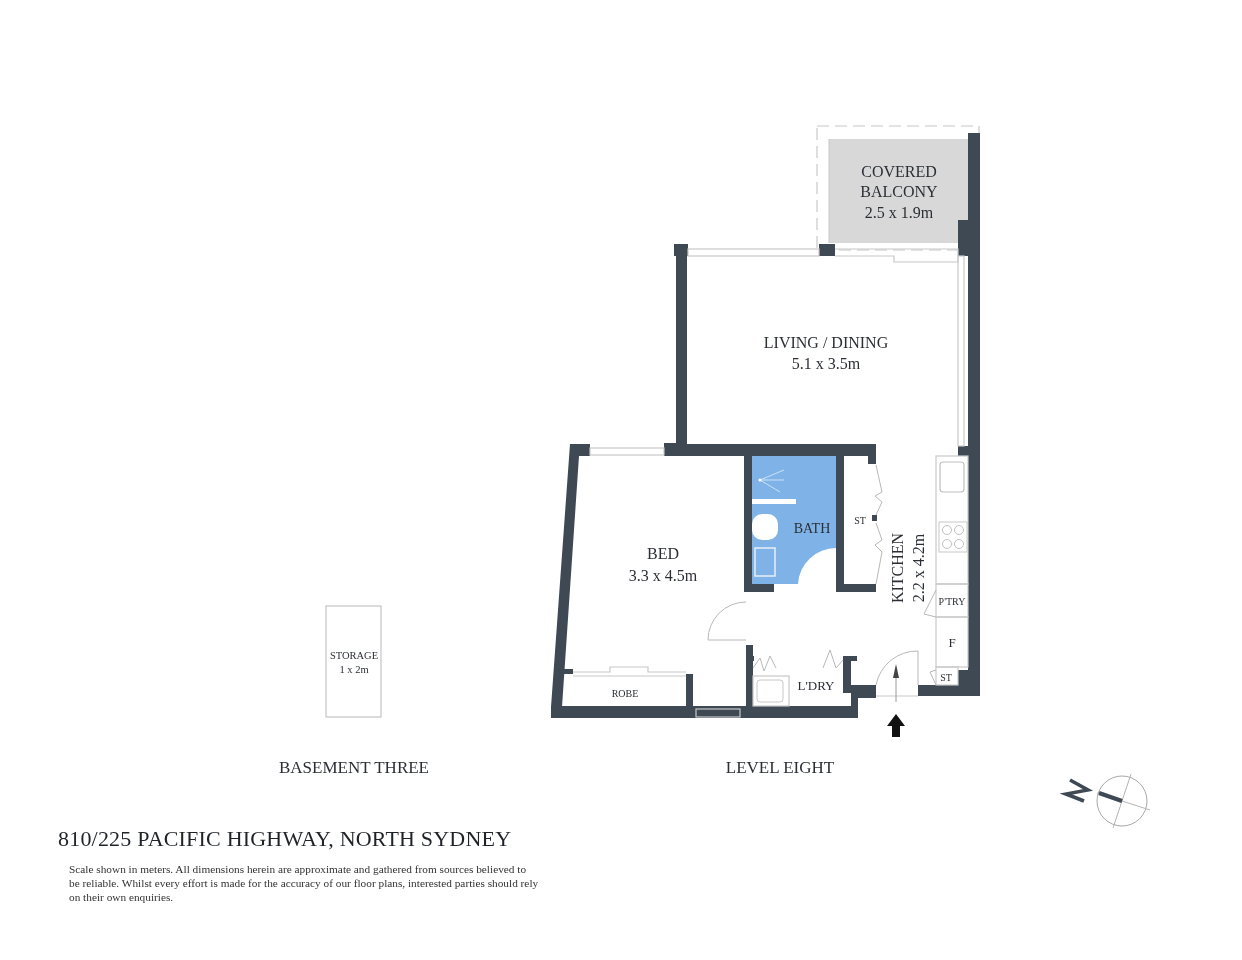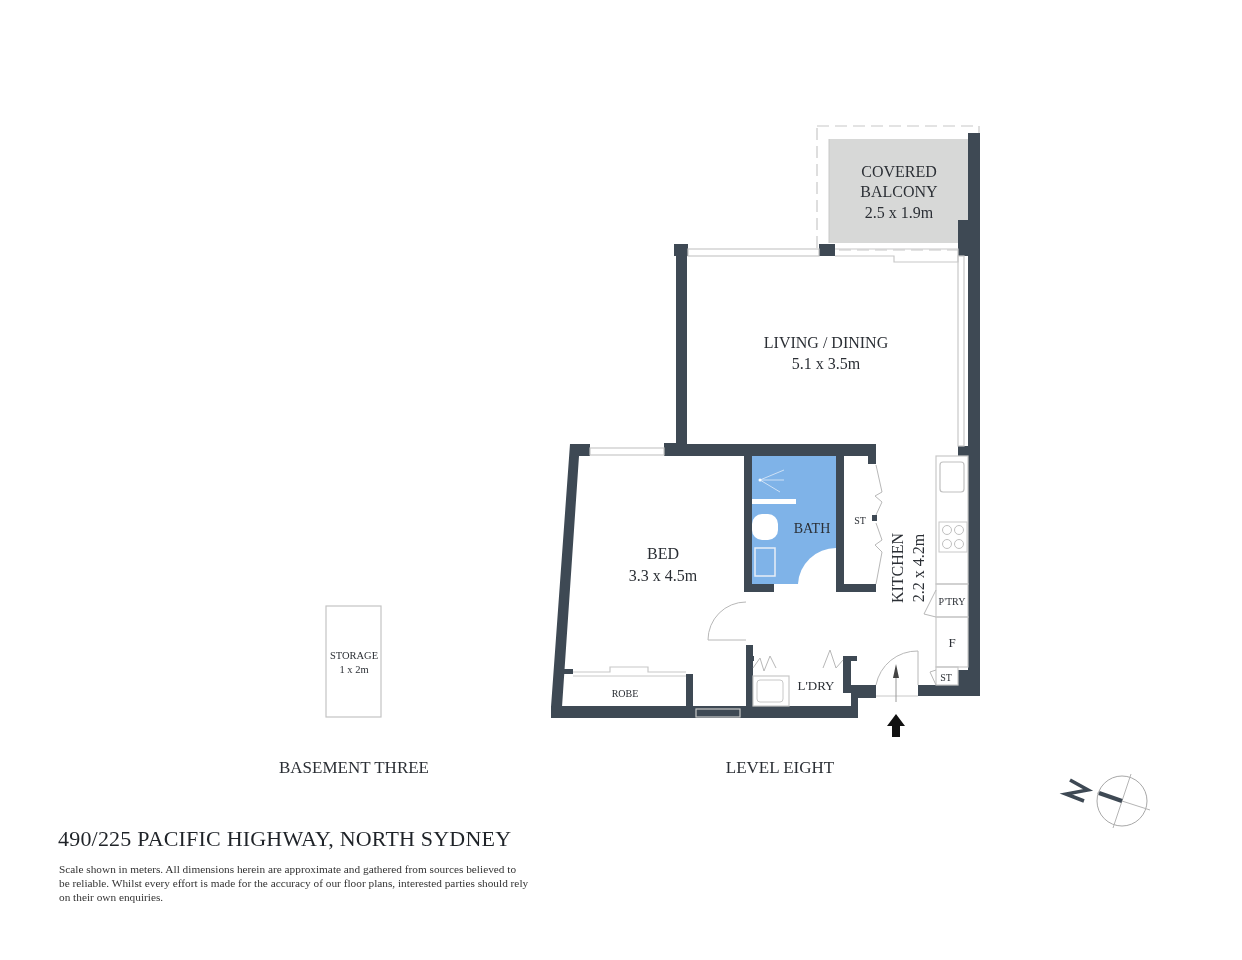--- a/index.html
+++ b/index.html
@@ -9,21 +9,21 @@
   .lbl { font-family: "Liberation Serif", "DejaVu Serif", serif; fill: #2b2f35; }
   .room { font-size: 16px; }
   .small { font-size: 10.5px; }
   .tiny { font-size: 10px; }
   .level { font-size: 17px; }
   .wall { fill: #3e4954; }
   .thin { fill: none; stroke: #c8c8c8; stroke-width: 1.2; }
   .door { fill: none; stroke: #b8b8b8; stroke-width: 1; }
   .title { position: absolute; left: 58px; top: 826px; font-size: 22px; letter-spacing: 0.2px;
            font-family: "Liberation Serif", "DejaVu Serif", serif; color: #1f2328; }
-  .disclaimer { position: absolute; left: 59px; top: 862px; width: 470px; font-size: 11.3px; line-height: 14px;
+  .disclaimer { position: absolute; left: 69px; top: 862px; width: 470px; font-size: 11.3px; line-height: 14px;
            font-family: "Liberation Serif", "DejaVu Serif", serif; color: #333; }
 </style>
 </head>
 <body>
 
 <svg id="plan" width="1242" height="960" viewBox="0 0 1242 960">
 
   <g>
     <rect x="817" y="126" width="162" height="124" class="thin" stroke-dasharray="12 6"></rect>
     <rect x="829" y="139" width="139" height="104" fill="#d7d8d7"></rect>
@@ -161,14 +161,14 @@
 
   <g>
     <circle cx="1122" cy="801" r="25" fill="none" stroke="#a8a8a8" stroke-width="1"></circle>
     <line x1="1131" y1="774" x2="1113" y2="828" stroke="#b5b5b5" stroke-width="1"></line>
     <line x1="1097" y1="793" x2="1150" y2="810" stroke="#b5b5b5" stroke-width="1"></line>
     <line x1="1099" y1="793" x2="1122" y2="801" stroke="#3e4954" stroke-width="4"></line>
     <path d="M1070 780 L1088 790 L1066 794 L1084 801" fill="none" stroke="#3e4954" stroke-width="3.5" stroke-linejoin="miter"></path>
   </g>
 </svg>
 
-<div class="title">490/225 PACIFIC HIGHWAY, NORTH SYDNEY</div>
+<div class="title">810/225 PACIFIC HIGHWAY, NORTH SYDNEY</div>
 <div class="disclaimer">Scale shown in meters. All dimensions herein are approximate and gathered from sources believed to be  reliable. Whilst every effort is made for the accuracy of our floor plans, interested parties should rely on their own enquiries.</div>
 
 </body></html>

